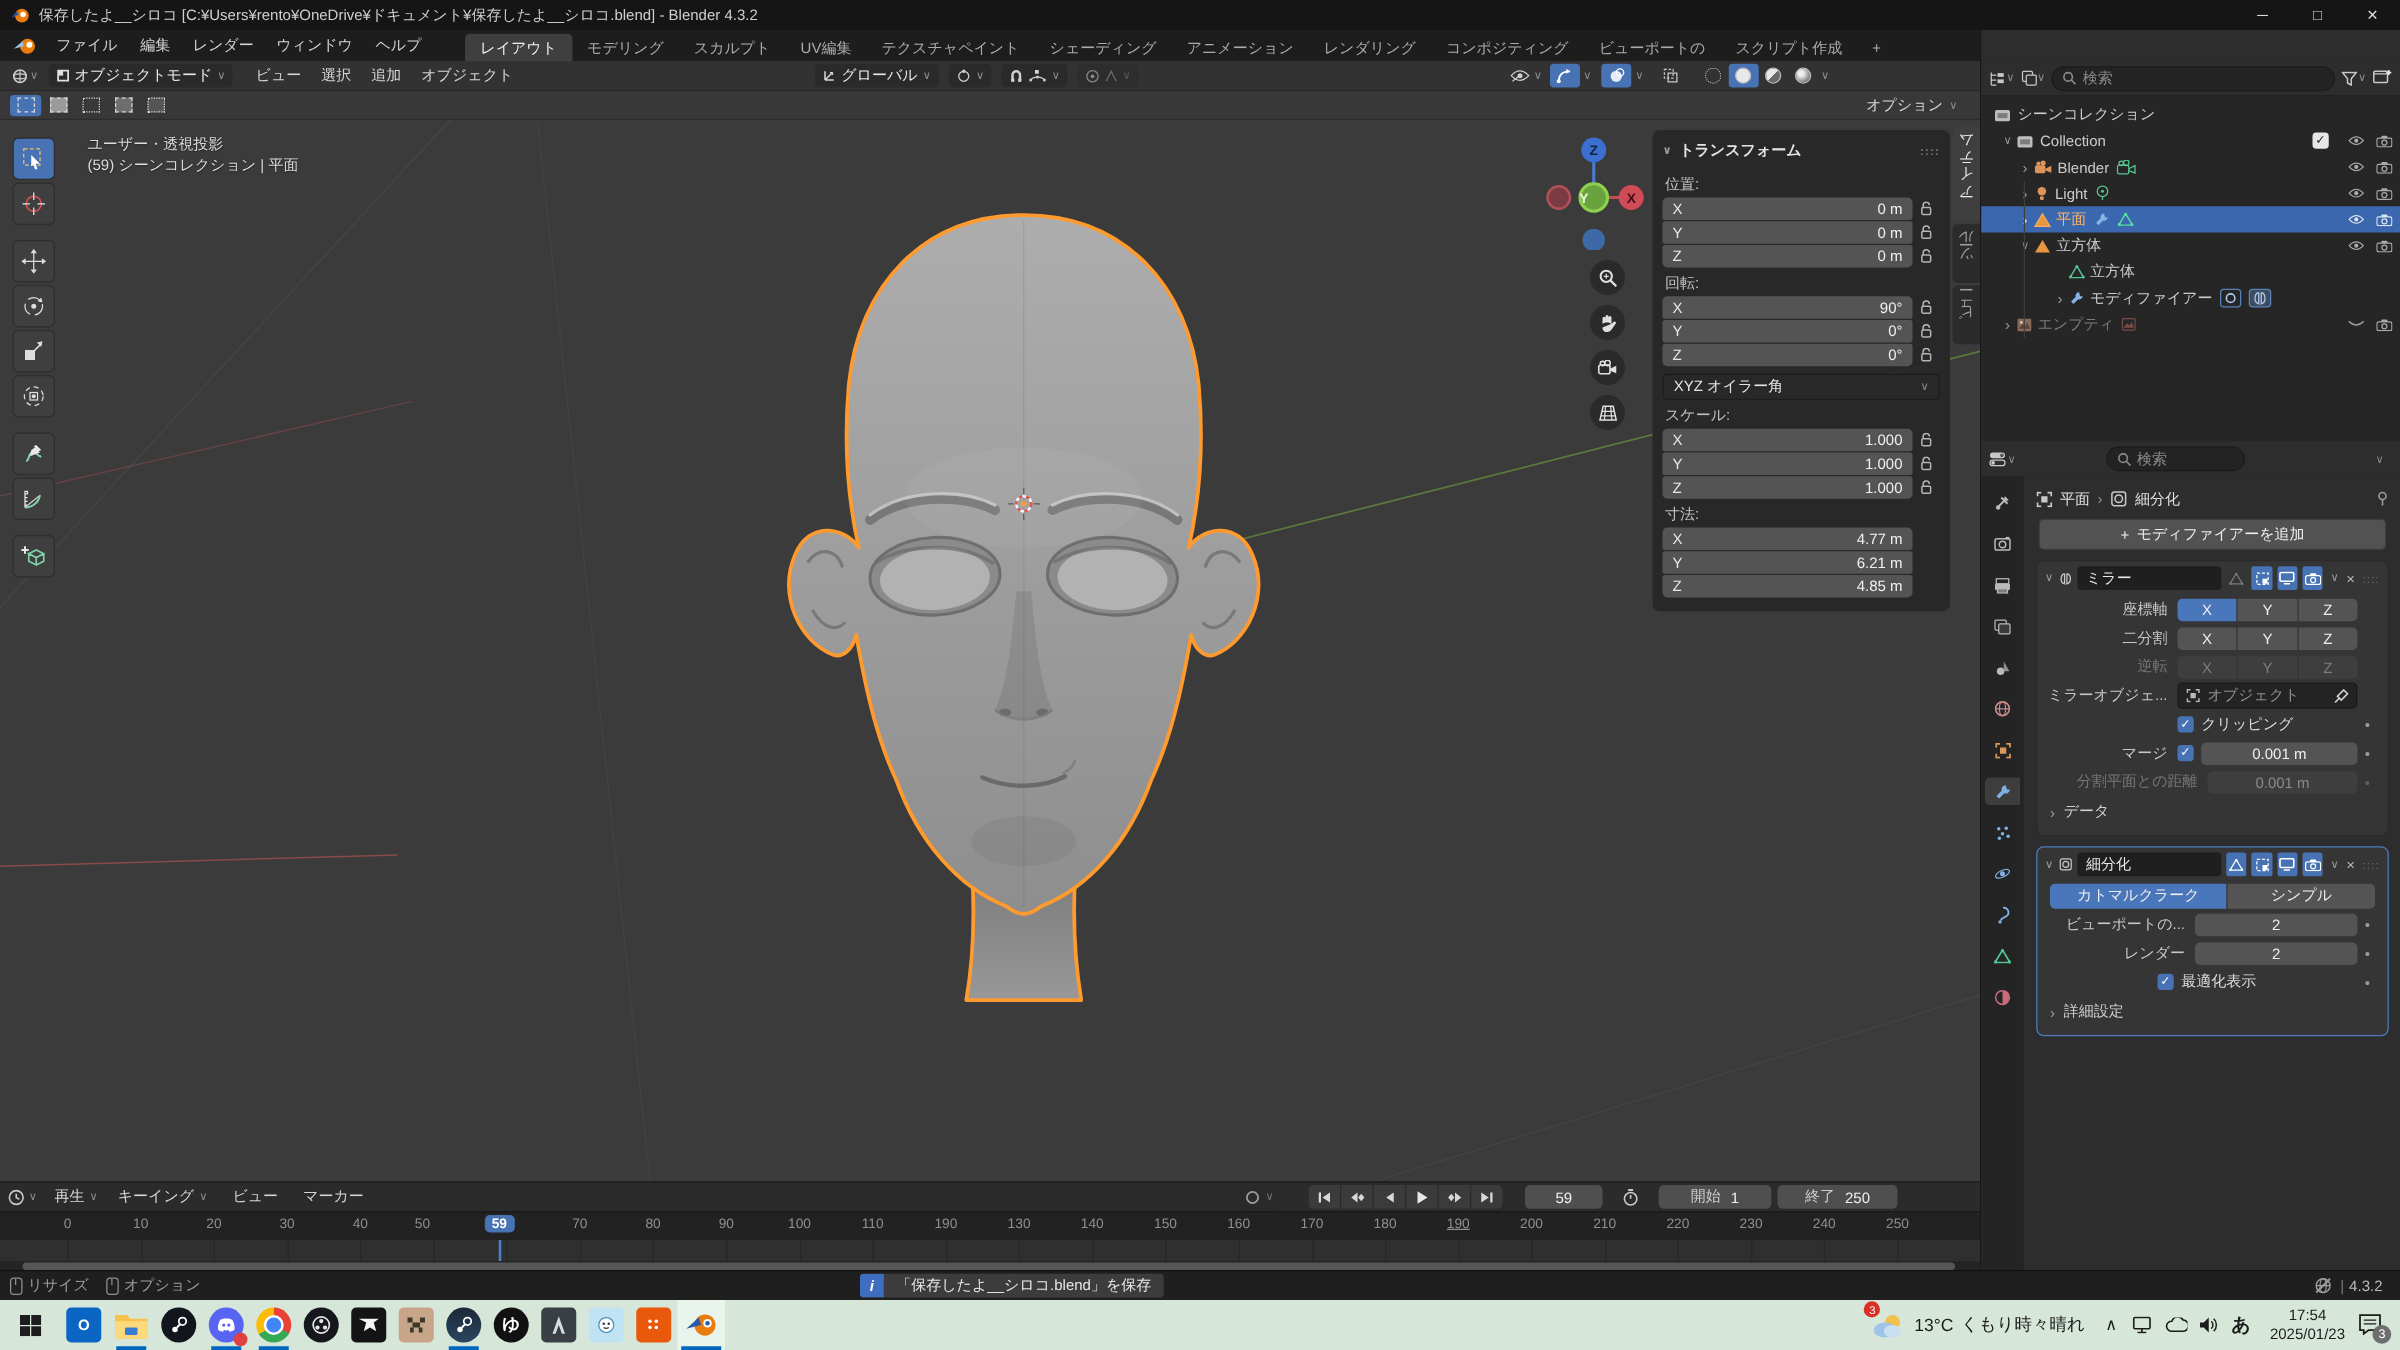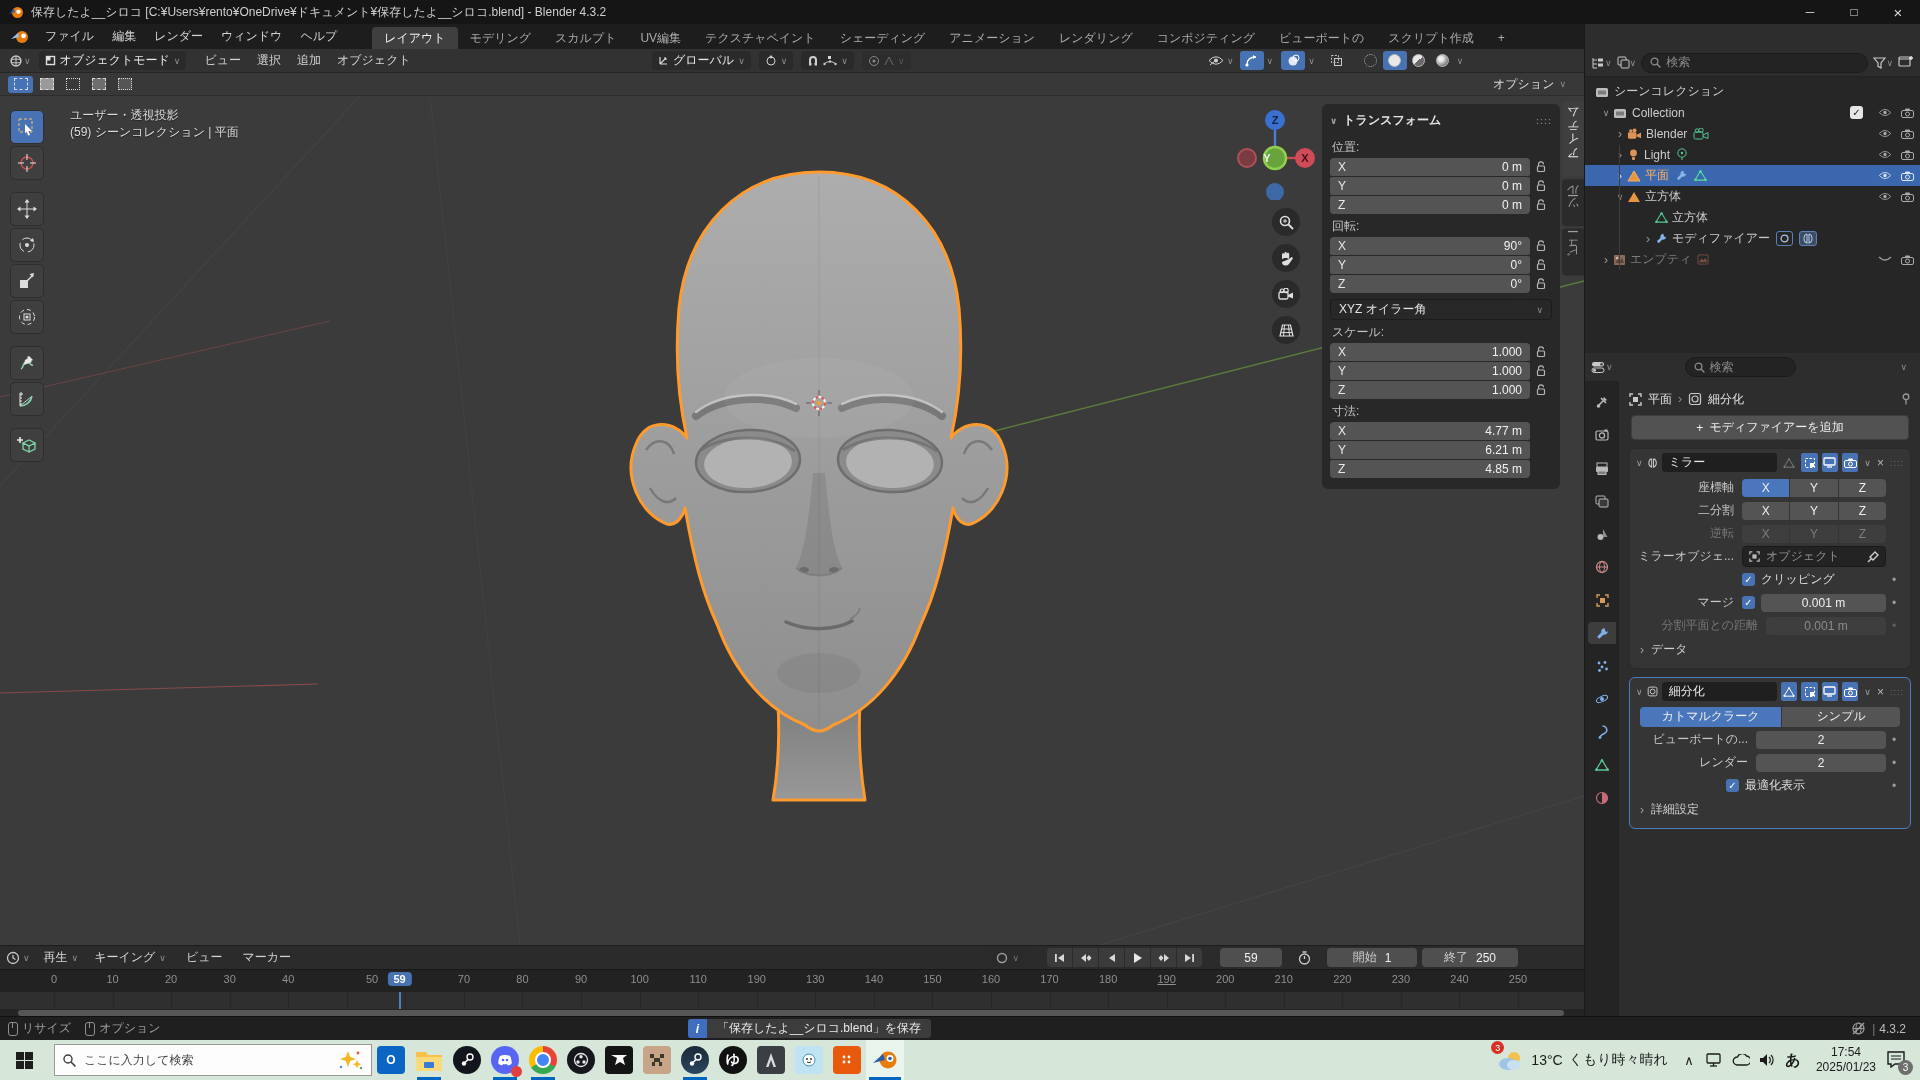--- a/index.html
+++ b/index.html
@@ -1308,21 +1308,21 @@
         <span style="color:#cfcfcf">終了</span>
         <span>250</span>
       </span>
   </div>
   <div class="tl-ruler" id="tl-ruler">
       <span class="tick" style="left: 54px;">0</span>
       <span class="tick" style="left: 112.56px;">10</span>
       <span class="tick" style="left: 171.12px;">20</span>
       <span class="tick" style="left: 229.68px;">30</span>
       <span class="tick" style="left: 288.24px;">40</span>
-      <span class="tick" style="left: 366px; padding-left: 12px;">50</span>
+      <span class="tick" style="left: 332px; padding-left: 12px;">50</span>
       <span class="tick" style="left: 405.36px;">60</span>
       <span class="tick" style="left: 463.92px;">70</span>
       <span class="tick" style="left: 522.48px;">80</span>
       <span class="tick" style="left: 581.04px;">90</span>
       <span class="tick" style="left: 639.6px;">100</span>
       <span class="tick" style="left: 698.16px;">110</span>
       <span class="tick" style="left: 756.72px;">190</span>
       <span class="tick" style="left: 815.28px;">130</span>
       <span class="tick" style="left: 873.84px;">140</span>
       <span class="tick" style="left: 932.4px;">150</span>
@@ -1398,35 +1398,20 @@
 
 <div class="abs taskbar">
   <span style="width:48px;display:flex;justify-content:center">
     <svg width="17" height="17" viewBox="0 0 17 17">
         <rect x="0" y="0" width="8" height="8" fill="#1d1d1d"></rect>
         <rect x="9" y="0" width="8" height="8" fill="#1d1d1d"></rect>
         <rect x="0" y="9" width="8" height="8" fill="#1d1d1d"></rect>
         <rect x="9" y="9" width="8" height="8" fill="#1d1d1d"></rect>
       </svg>
   </span>
-  <div class="tsearch">
-    <svg width="13" height="13" viewBox="0 0 13 13">
-        <circle cx="5" cy="5" r="4" fill="none" stroke="#3c3c3c" stroke-width="1.4"></circle>
-        <line x1="8" y1="8" x2="12.4" y2="12.4" stroke="#3c3c3c" stroke-width="1.5"></line>
-      </svg>
-    <span>ここに入力して検索</span>
-    <span class="grow"></span>
-    <svg width="26" height="22" viewBox="0 0 26 22">
-        <path d="M11 2 L13.2 8 L19 10 L13.2 12 L11 18 L8.8 12 L3 10 L8.8 8Z" fill="#f2b824"></path>
-        <path d="M20 11 l1.2 3 3 1.2 -3 1.2 -1.2 3 -1.2-3 -3-1.2 3-1.2Z" fill="#f2b824"></path>
-        <circle cx="21" cy="4" r="1.4" fill="#e05a3a"></circle>
-        <circle cx="4" cy="18" r="1.2" fill="#4a90d9"></circle>
-        <circle cx="24" cy="19" r="1.2" fill="#58a85a"></circle>
-      </svg>
-  </div>
   <span class="appico">
       <span class="tile" style="background:#0a66c2">O</span>
     </span>
   <span class="appico">
       <span class="under"></span>
       <svg width="28" height="24" viewBox="0 0 28 24">
         <path d="M1 4 h10 l2 3 h14 v14 a2 2 0 0 1-2 2 H3 a2 2 0 0 1-2-2Z" fill="#f7c14b"></path>
         <path d="M1 9 h26 v12 a2 2 0 0 1-2 2 H3 a2 2 0 0 1-2-2Z" fill="#fbda7b"></path>
         <rect x="9" y="14" width="10" height="6" rx="1" fill="#3a7bd5"></rect>
       </svg>

